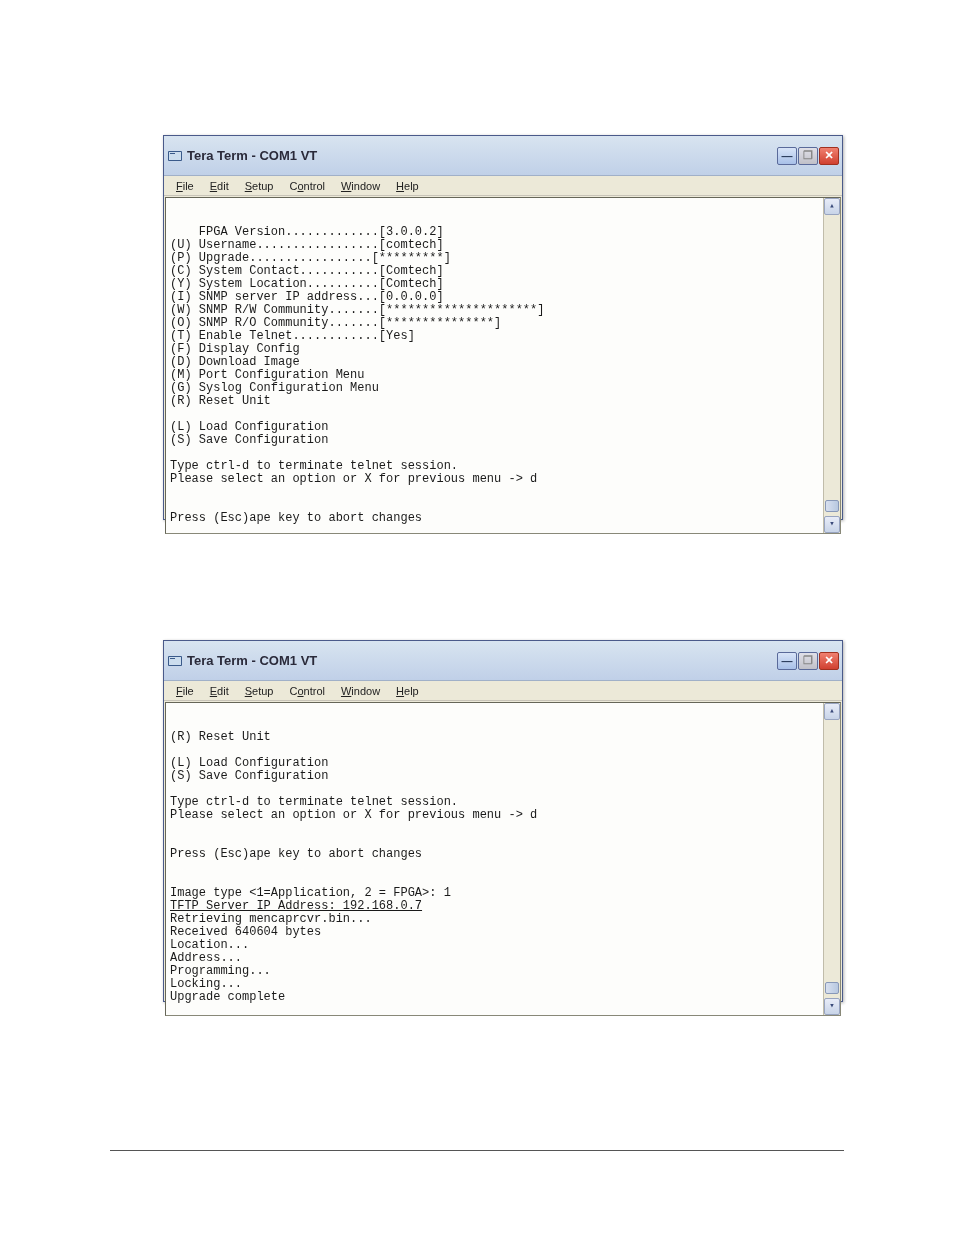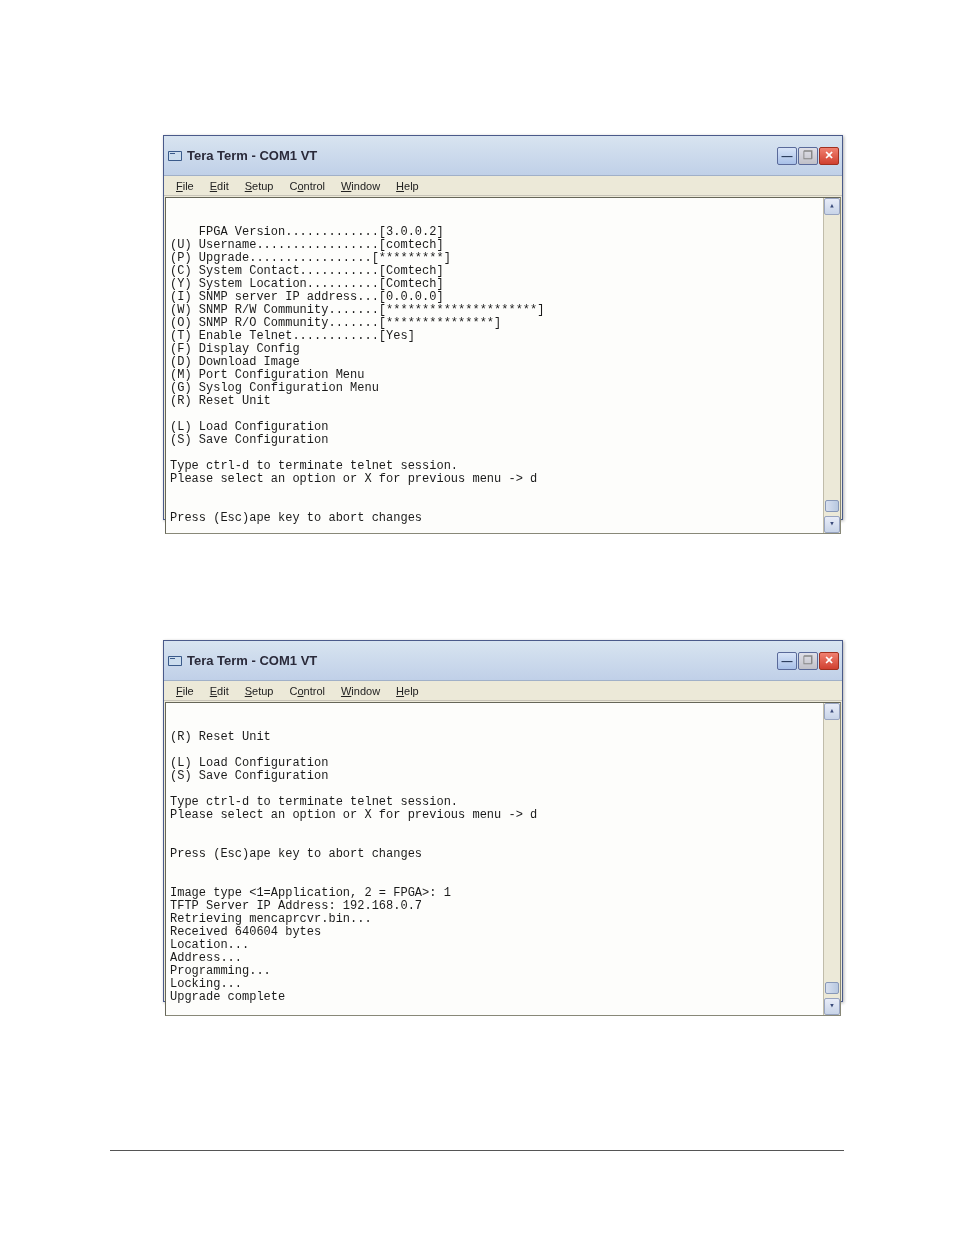--- a/index.html
+++ b/index.html
@@ -229,21 +229,21 @@
 <span>(S) Save Configuration</span>
 <span></span>
 <span>Type ctrl-d to terminate telnet session.</span>
 <span>Please select an option or X for previous menu -&gt; d</span>
 <span></span>
 <span></span>
 <span>Press (Esc)ape key to abort changes</span>
 <span></span>
 <span></span>
 <span style="">Image type &lt;1=Application, 2 = FPGA&gt;: 1</span>
-<span style="">TFTP Server IP Address: 192.168.0.7</span>
+<span style="text-decoration:underline">TFTP Server IP Address: 192.168.0.7</span>
 <span>Retrieving mencaprcvr.bin...</span>
 <span>Received 640604 bytes</span>
 <span>Location...</span>
 <span>Address...</span>
 <span>Programming...</span>
 <span>Locking...</span>
 <span>Upgrade complete</span>
 <span></span>
 </div>
     <div class="scrollbar-v">

